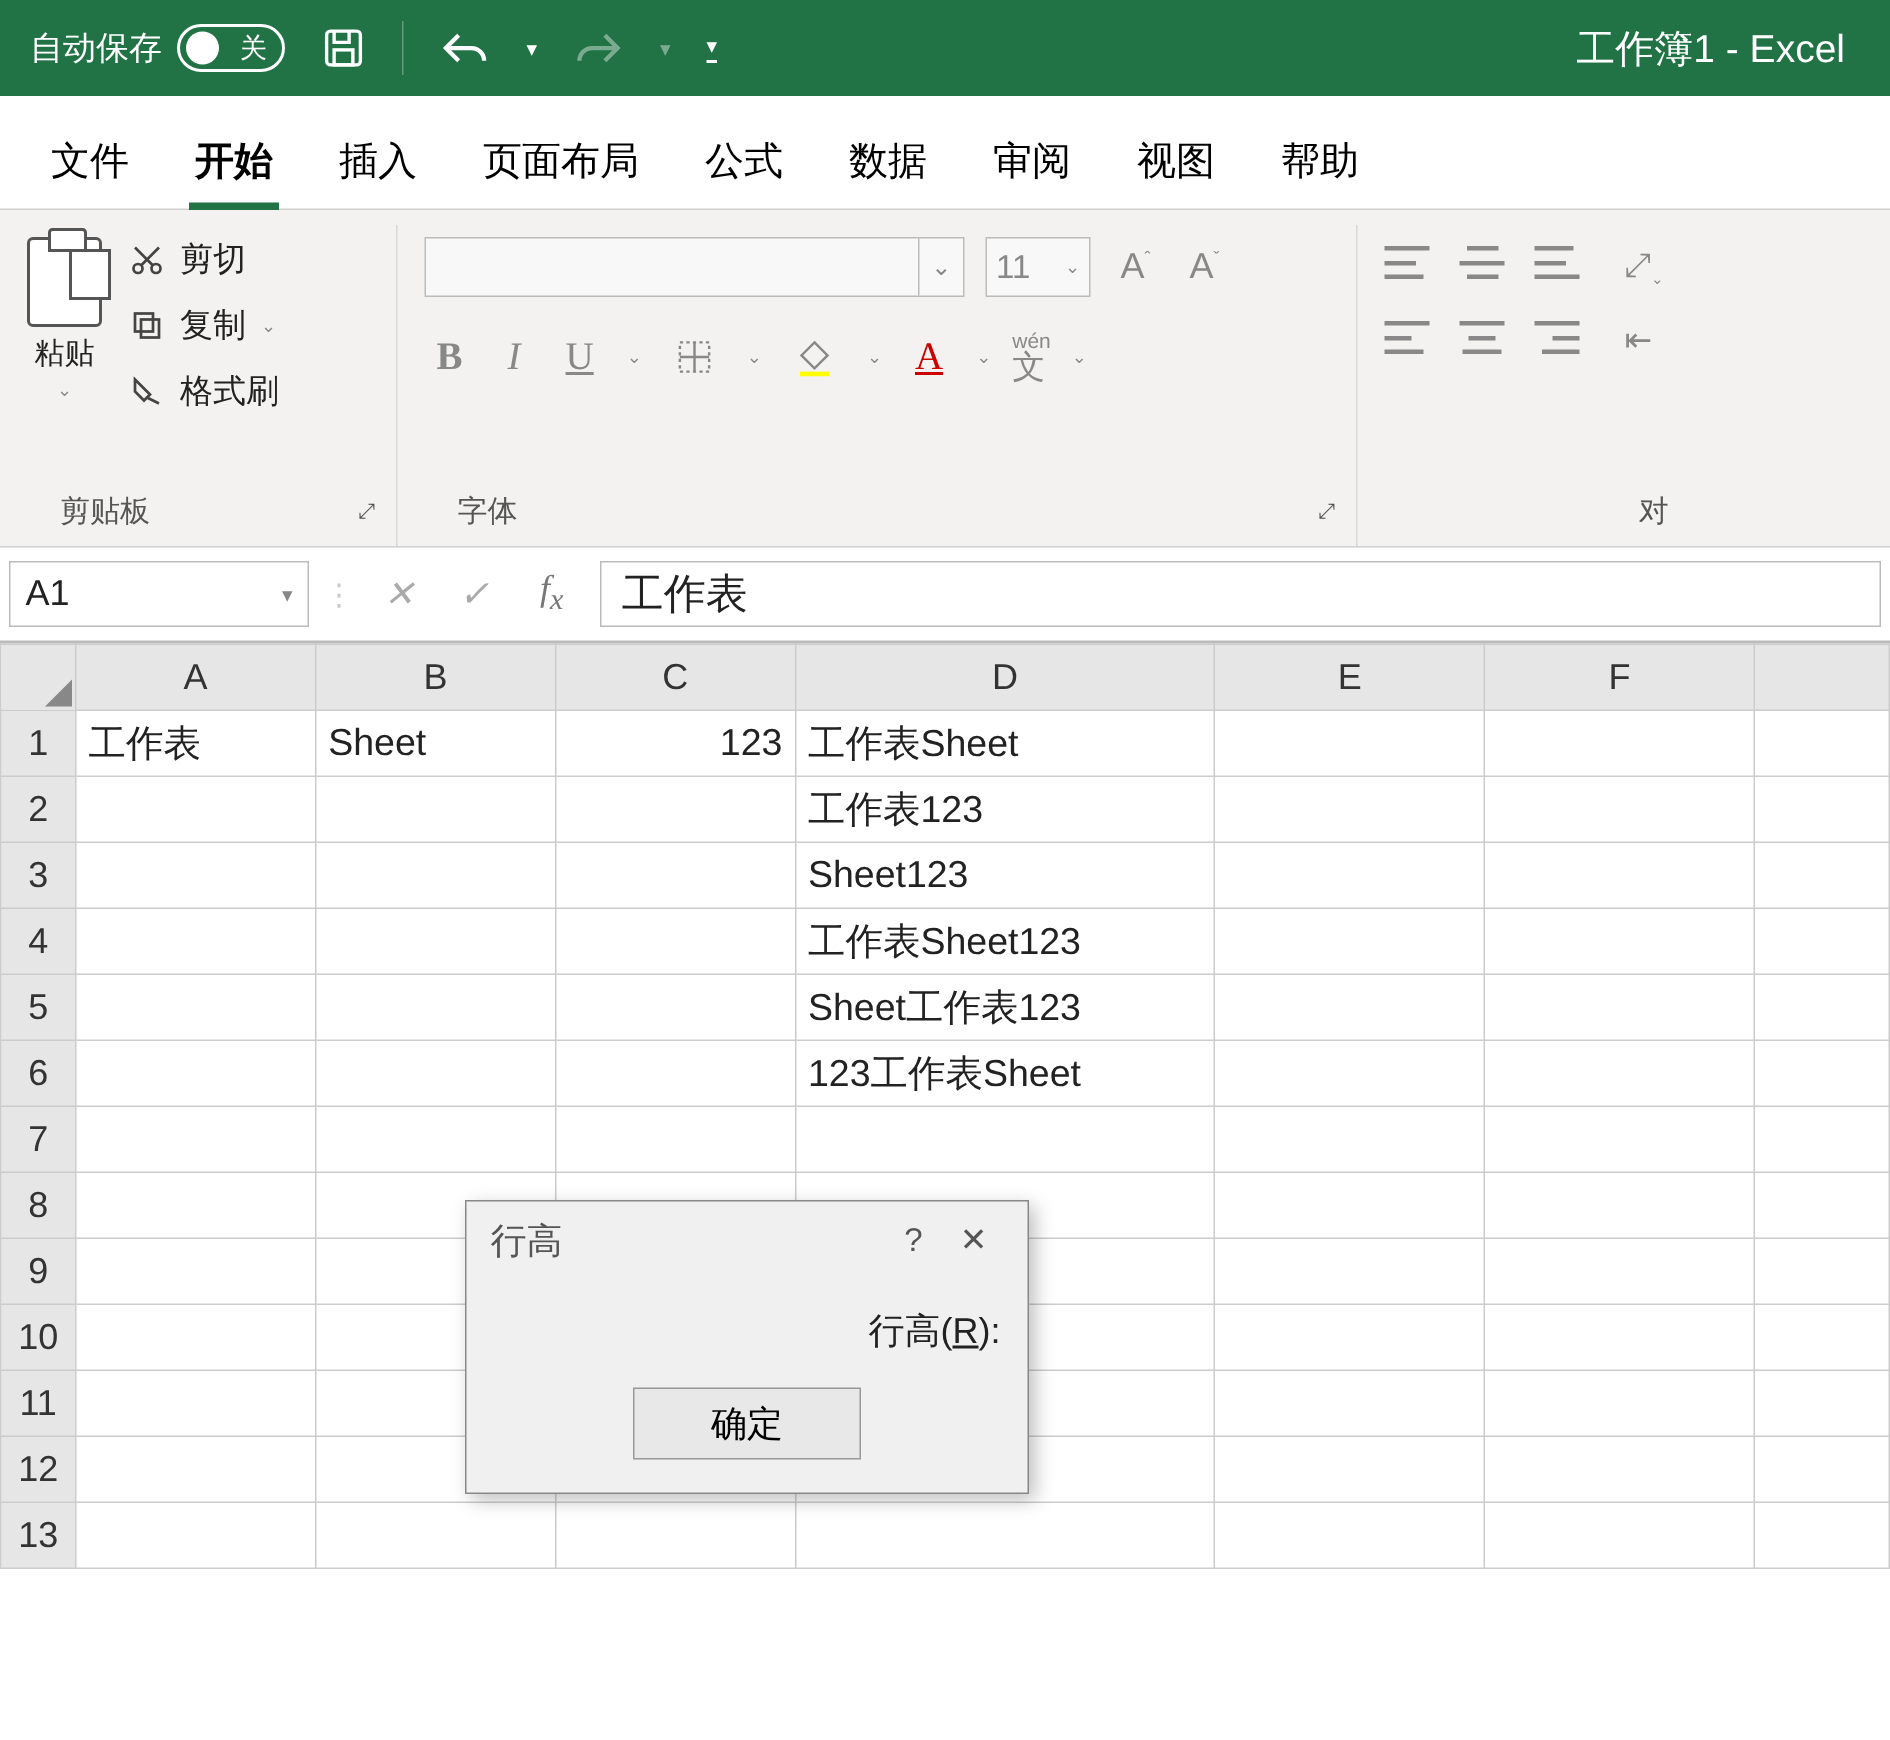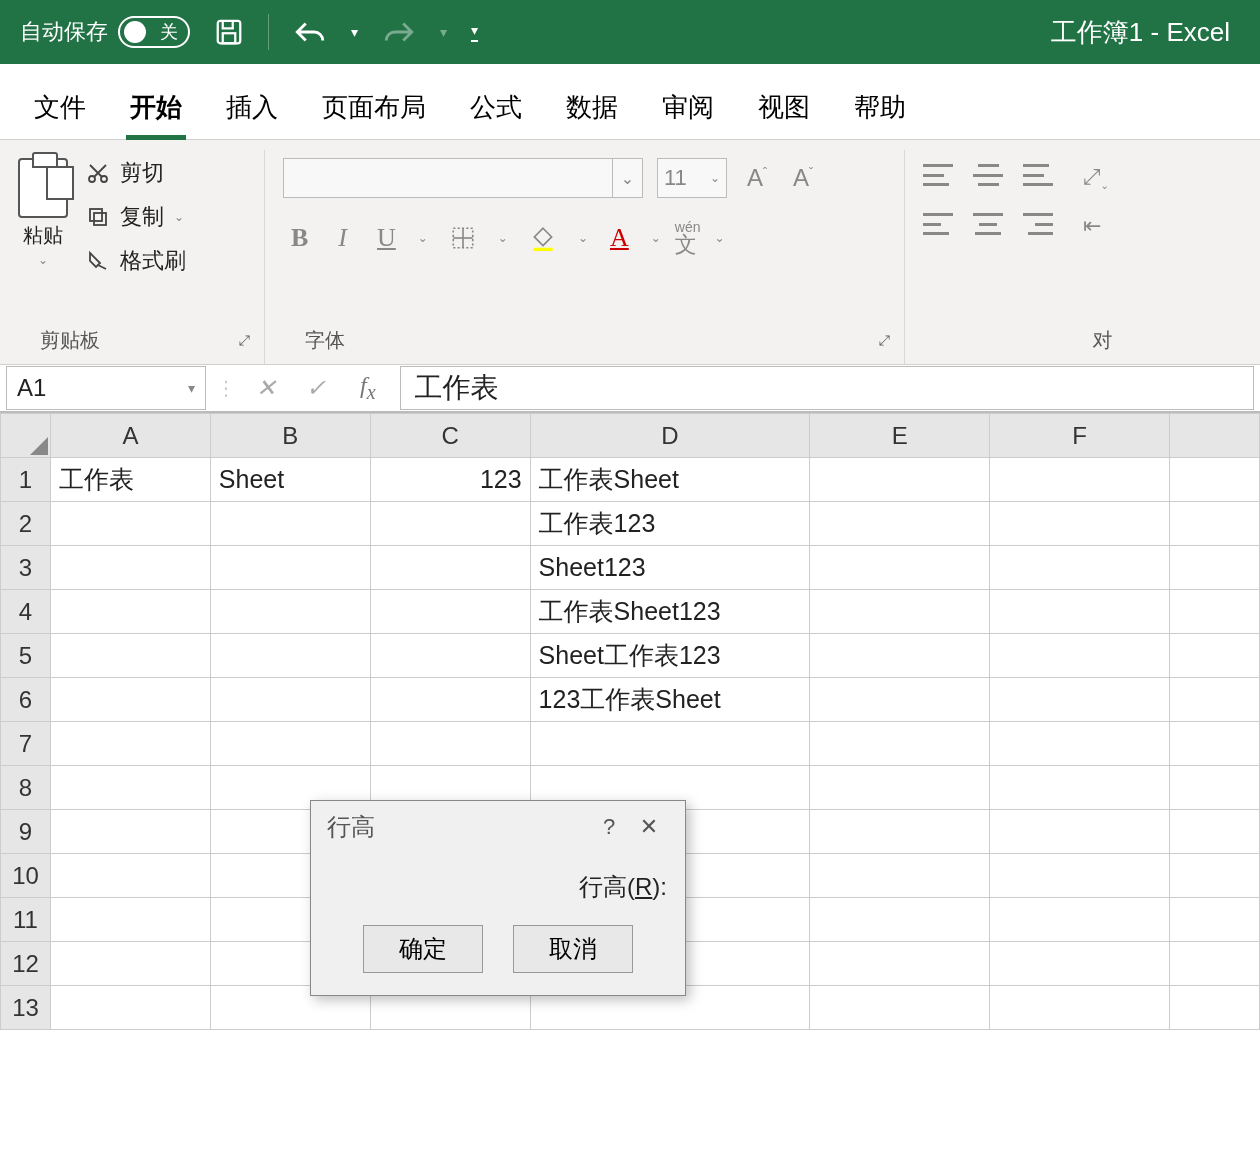--- a/index.html
+++ b/index.html
@@ -44,21 +44,21 @@
   .fmt-btn { font-size: 26px; color: #888; padding: 0 8px; cursor: pointer; font-family: "Times New Roman", serif; }
   .fmt-btn.underline { text-decoration: underline; }
   .wen { font-size: 14px; color: #888; text-align: left; line-height: 1; }
   
   .align-group-body { flex-direction: column; gap: 22px; padding-top: 14px; }
   .align-row { display: flex; gap: 20px; }
   .align-btn { width: 30px; height: 22px; display: flex; flex-direction: column; justify-content: space-between; cursor: pointer; }
   .align-btn span { height: 3px; background: #888; display: block; }
   
   
-  .formula-bar { display: flex; align-items: center; height: 48px; border-bottom: 2px solid #bbb; padding: 10px 6px; gap: 10px; }
+  .formula-bar { display: flex; align-items: center; height: 64px; border-bottom: 2px solid #bbb; padding: 10px 6px; gap: 10px; }
   .namebox { width: 200px; height: 44px; border: 1px solid #bbb; display: flex; align-items: center; padding: 0 10px; font-size: 24px; }
   .namebox-arrow { margin-left: auto; color: #888; font-size: 14px; }
   .fb-btn { width: 40px; text-align: center; font-size: 24px; color: #aaa; cursor: pointer; font-style: italic; }
   .fb-sep { color: #ccc; font-size: 20px; }
   .fx { font-style: italic; font-family: "Times New Roman", serif; color: #777; font-size: 24px; padding: 0 14px; }
   .formula-input { flex: 1; height: 44px; border: 1px solid #bbb; padding: 0 14px; font-size: 28px; display: flex; align-items: center; }
   
   
   .grid-area { position: relative; }
   .grid { border-collapse: collapse; table-layout: fixed; }
@@ -74,21 +74,21 @@
   
   
   .dialog { position: absolute; left: 310px; top: 800px; width: 376px; background: #f0f0f0; border: 1px solid #888; box-shadow: 4px 4px 12px rgba(0,0,0,0.25); font-size: 24px; }
   .dlg-title { display: flex; align-items: center; padding: 10px 16px; color: #555; }
   .dlg-title-text { flex: 1; }
   .dlg-help, .dlg-close { width: 40px; text-align: center; cursor: pointer; color: #555; font-size: 22px; }
   .dlg-body { padding: 18px 18px 22px 18px; display: flex; flex-direction: column; gap: 22px; }
   .dlg-row { display: flex; align-items: flex-end; gap: 12px; flex-direction: column; }
   .dlg-input { width: 160px; height: 40px; border: 1px solid #888; background: #fff; padding: 0 10px; font-size: 24px; }
   .dlg-btns { display: flex; gap: 30px; justify-content: center; }
-  .dlg-btn { width: 120px; height: 48px; border: 1px solid #999; background: #e8e8e8; cursor: pointer; font-size: 24px; }
+  .dlg-btn { width: 152px; height: 48px; border: 1px solid #999; background: #e8e8e8; cursor: pointer; font-size: 24px; }
   .underline-r { text-decoration: underline; }
   
   svg { display: block; }
 </style>
 </head>
 <body>
 
 <div class="titlebar">
   <div class="autosave">
     <span>自动保存</span>
@@ -447,16 +447,15 @@
     <span class="dlg-close">✕</span>
   </div>
   <div class="dlg-body">
     <div class="dlg-row">
       <span>
         <span>行高(</span><span class="underline-r">R</span><span>):</span>
       </span>
     </div>
     <div class="dlg-btns">
       <button class="dlg-btn">确定</button>
-      <button class="dlg-btn">取消</button>
     </div>
   </div>
 </div>
 
 </body></html>

